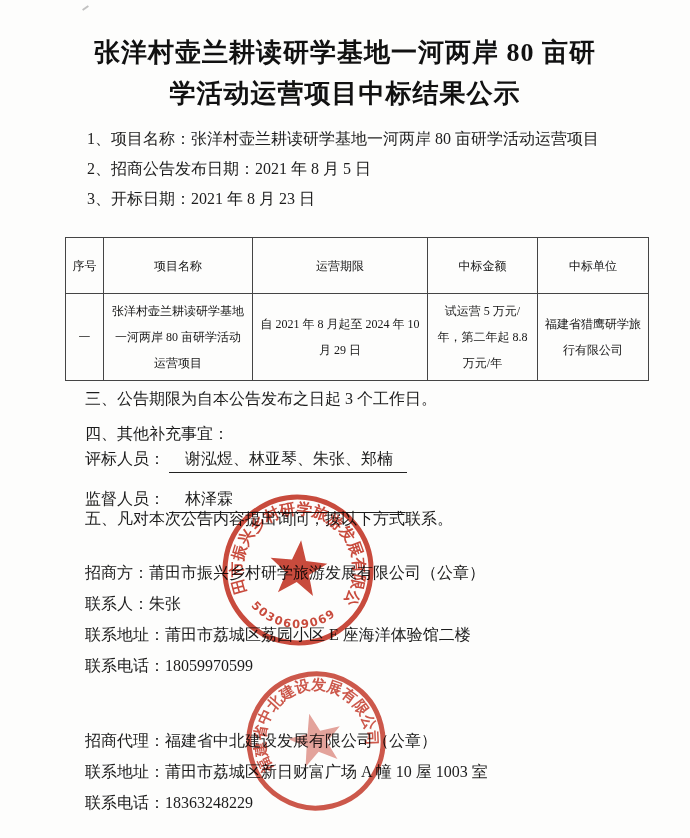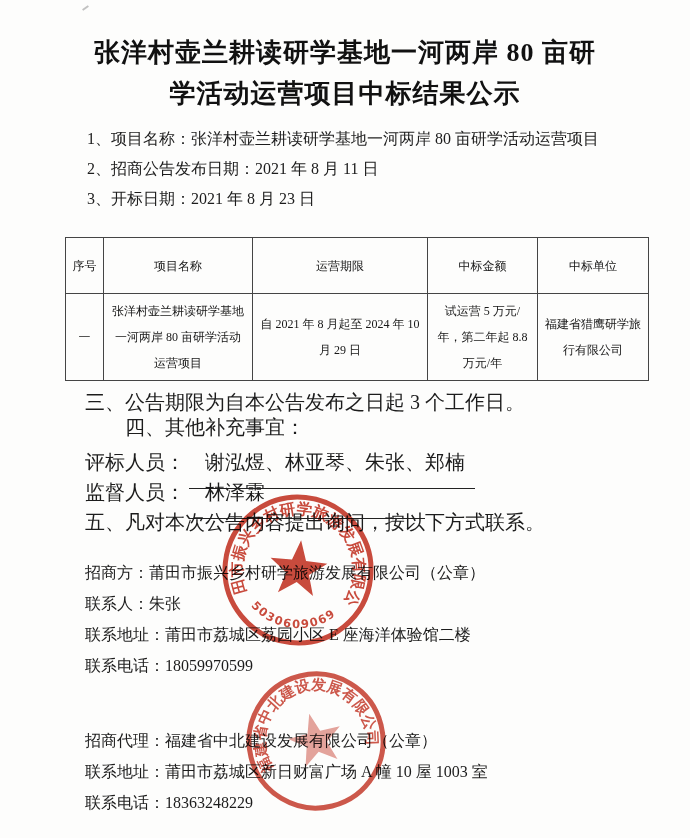--- a/index.html
+++ b/index.html
@@ -28,27 +28,27 @@
   table.bid th, table.bid td {
     border:1.4px solid #454545; text-align:center; vertical-align:middle;
     padding:4px 6px; line-height:26px; font-weight:normal;
   }
   table.bid thead tr { height:56px; }
   table.bid tbody tr { height:85px; }
   .col-no{width:38px;} .col-name{width:149px;} .col-period{width:175px;}
   .col-amount{width:110px;} .col-winner{width:111px;}
   td.amount { line-height:30px;margin-top:27px; }
 
-  .notes { position:absolute; left:85px; right:30px; font-size:20px; }
-  .n3{top:389px;} .n4{top:414px;margin-left:40px;} .nev{top:449px;} .nsu{top:479px;} .n5{top:509px;}
+  .notes { position:absolute; left:85px; right:30px; font-size:16px; }
+  .n3{top:389px;} .n4{top:424px;} .nev{top:449px;} .nsu{top:479px;} .n5{top:509px;}
   .fill-line {
     display:inline-block; border-bottom:1.8px solid #222;
-    padding:0 10px 12px 16px; min-width:238px; margin-left:4px;
+    padding:0 10px 2px 16px; min-width:238px; margin-left:4px;
   }
-  .fill-line.short { min-width:236px; }
+  .fill-line.short { min-width:236px;margin-top:10px; }
 
   .contact { position:absolute; left:85px; right:30px; font-size:16px; }
   .contact .line { height:31px; line-height:31px; }
   .sponsor{ top:557px; } .agent{ top:705px;margin-top:20px; }
 
   .stamp { position:absolute; mix-blend-mode:multiply; }
   .stamp svg { display:block; }
   .stamp1 { left:219px; top:491px; width:158px; height:158px; opacity:.92; transform:rotate(6deg); }
   .stamp2 { left:243px; top:668px; width:146px; height:146px; opacity:.85; transform:rotate(-14deg); }
 </style>
@@ -59,21 +59,21 @@
 
   <div class="speck" style="left:82px; top:7px; width:7px; height:2px; transform:rotate(-35deg);"></div>
 
   <div class="doc-title">
     <div>张洋村壶兰耕读研学基地一河两岸 80 亩研</div>
     <div>学活动运营项目中标结果公示</div>
   </div>
 
   <div class="intro">
     <div class="line">1、项目名称：张洋村壶兰耕读研学基地一河两岸 80 亩研学活动运营项目</div>
-    <div class="line">2、招商公告发布日期：2021 年 8 月 11 日</div>
+    <div class="line">2、招商公告发布日期：2021 年 8 月 5 日</div>
     <div class="line">3、开标日期：2021 年 8 月 23 日</div>
   </div>
 
   <table class="bid">
     <colgroup>
       <col class="col-no">
         <col class="col-name">
         <col class="col-period">
       <col class="col-amount">
         <col class="col-winner">

